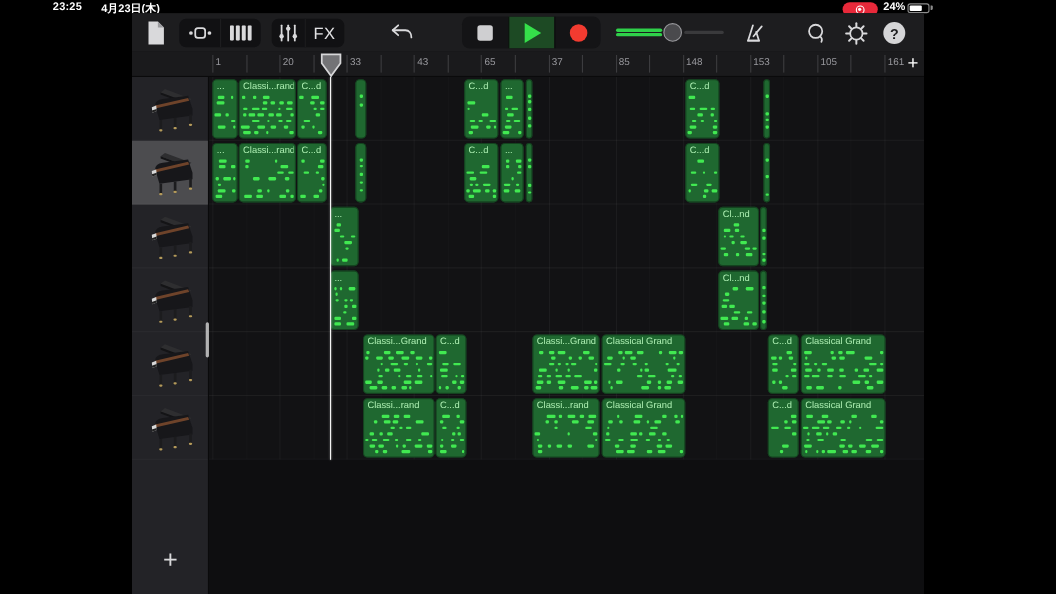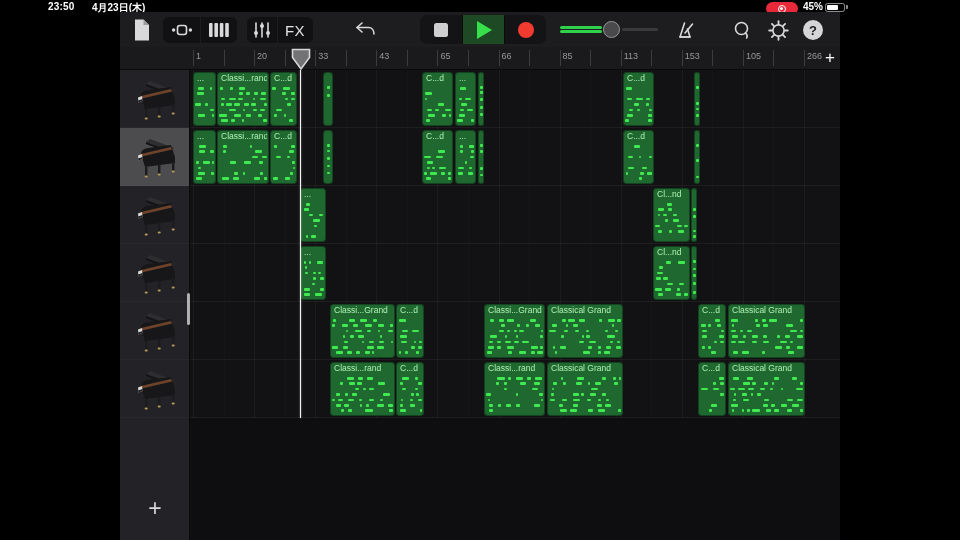--- a/index.html
+++ b/index.html
@@ -86,26 +86,26 @@
 
   .add-track { position:absolute; left:22px; top:483px; width:26px; height:26px; color:#d9d9db;
                font-size:23px; font-weight:300; display:flex; align-items:center; justify-content:center; }
 </style>
 </head>
 <body>
 
 <div class="screen">
 
   <div class="statusbar">
-    <span class="sb-time">23:50</span>
+    <span class="sb-time">23:25</span>
     <span class="sb-date">4月23日(木)</span>
     <div class="rec-pill">
       <span class="rec-glyph"></span>
     </div>
-    <span class="sb-batt-txt">45%</span>
+    <span class="sb-batt-txt">24%</span>
     <div class="batt">
         <div class="batt-fill"></div>
       </div>
     <div class="batt-tip"></div>
   </div>
 
   <div class="app">
 
     <div class="toolbar">
       <div class="tb-btn" style="left:8px; top:4px; width:28px; height:28px;">
@@ -231,31 +231,31 @@
           <span class="tick-label" style="left: 6px;">1</span>
           <div class="tick-line" style="left: 64.1px;"></div>
           <span class="tick-label" style="left: 67.1px;">20</span>
           <div class="tick-line" style="left: 125.2px;"></div>
           <span class="tick-label" style="left: 128.2px;">33</span>
           <div class="tick-line" style="left: 186.3px;"></div>
           <span class="tick-label" style="left: 189.3px;">43</span>
           <div class="tick-line" style="left: 247.4px;"></div>
           <span class="tick-label" style="left: 250.4px;">65</span>
           <div class="tick-line" style="left: 308.5px;"></div>
-          <span class="tick-label" style="left: 311.5px;">66</span>
+          <span class="tick-label" style="left: 311.5px;">37</span>
           <div class="tick-line" style="left: 369.6px;"></div>
           <span class="tick-label" style="left: 372.6px;">85</span>
           <div class="tick-line" style="left: 430.7px;"></div>
-          <span class="tick-label" style="left: 433.7px;">113</span>
+          <span class="tick-label" style="left: 433.7px;">148</span>
           <div class="tick-line" style="left: 491.8px;"></div>
           <span class="tick-label" style="left: 494.8px;">153</span>
           <div class="tick-line" style="left: 552.9px;"></div>
           <span class="tick-label" style="left: 555.9px;">105</span>
           <div class="tick-line" style="left: 614px;"></div>
-          <span class="tick-label" style="left: 617px;">266</span>
+          <span class="tick-label" style="left: 617px;">161</span>
         </div>
       <div class="add-section">+</div>
     </div>
 
     <div class="headers-col">
         <div class="header-cell" style="top: 0px;">
           <svg width="48" height="46" viewBox="0 0 48 46">
     <polygon points="19,5 43,14 39,17 15,8" fill="#2e2e30"></polygon>
     <polygon points="15,8 39,17 39,19 15,10" fill="#141416"></polygon>
     <path d="M10 20 Q10 15 17 14 L40 11 L44 23 L44 29 L14 33 Z" fill="#17171a"></path>

